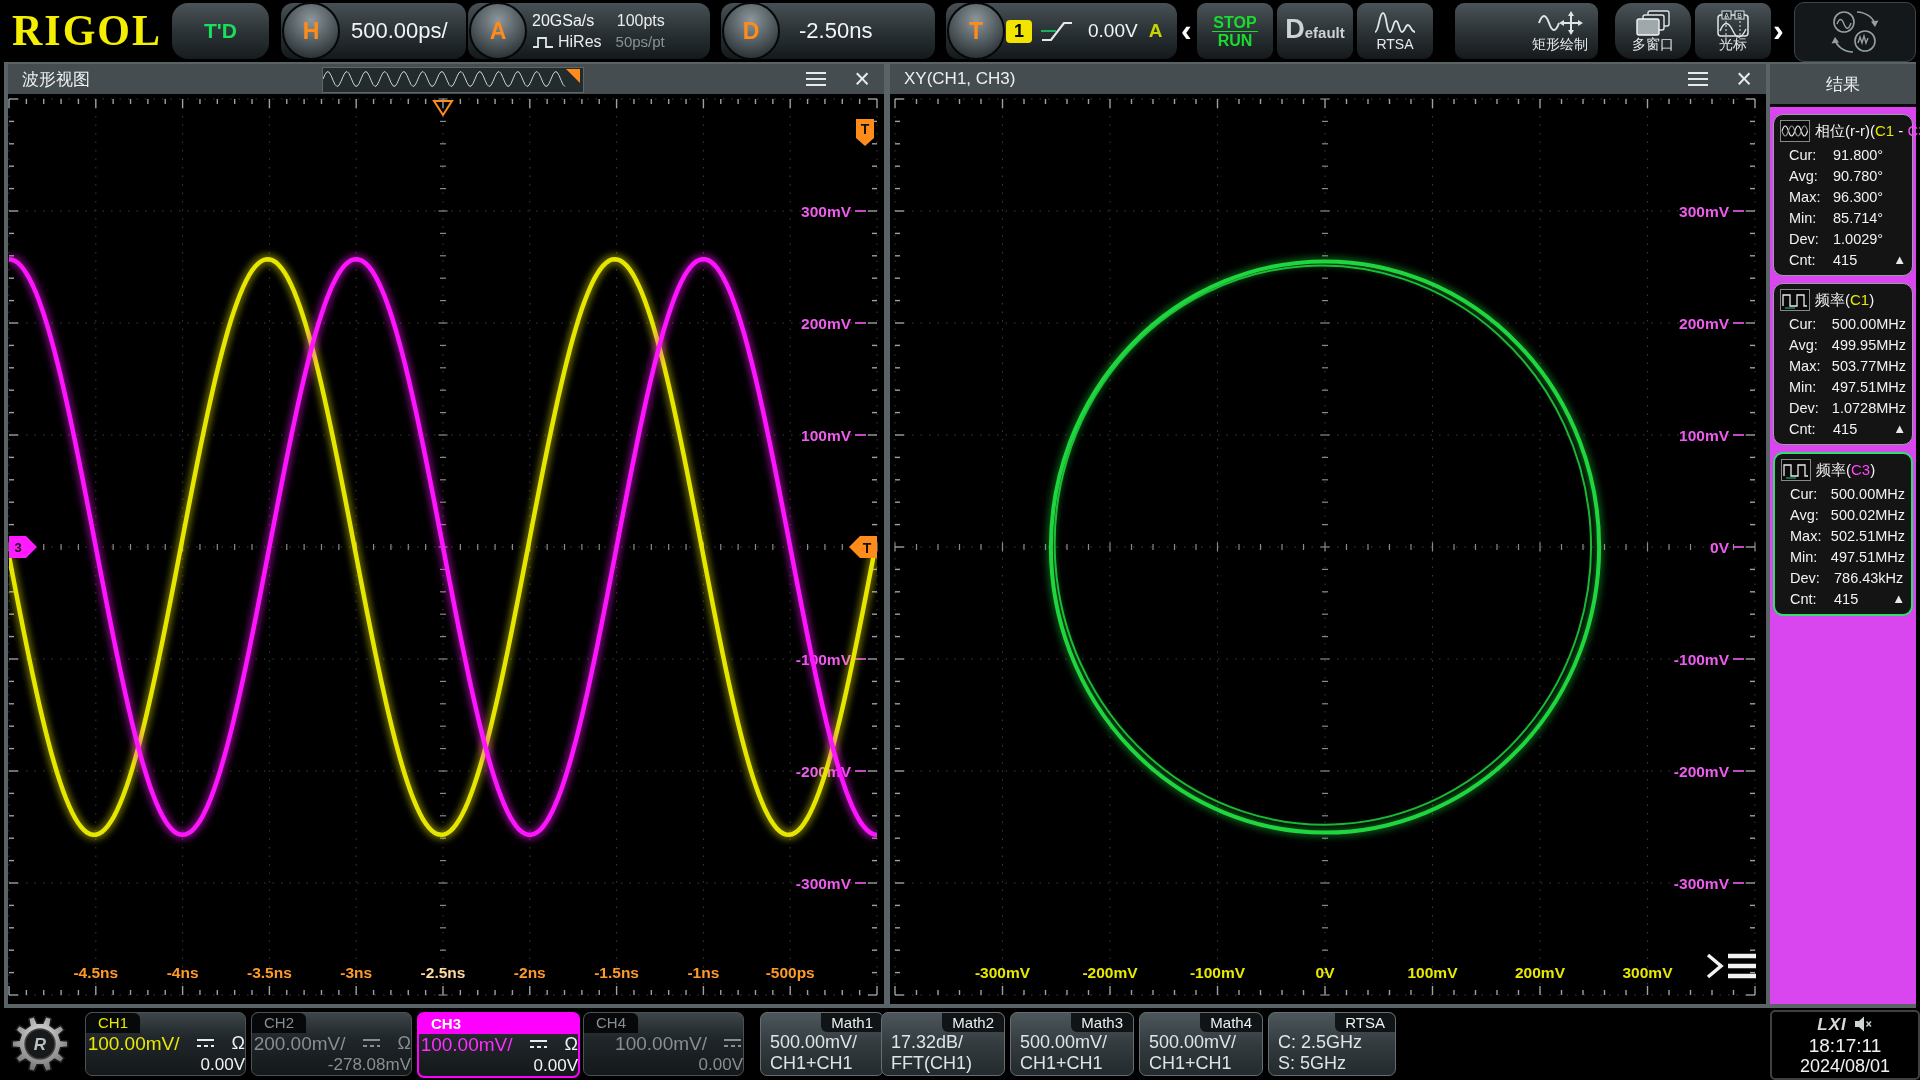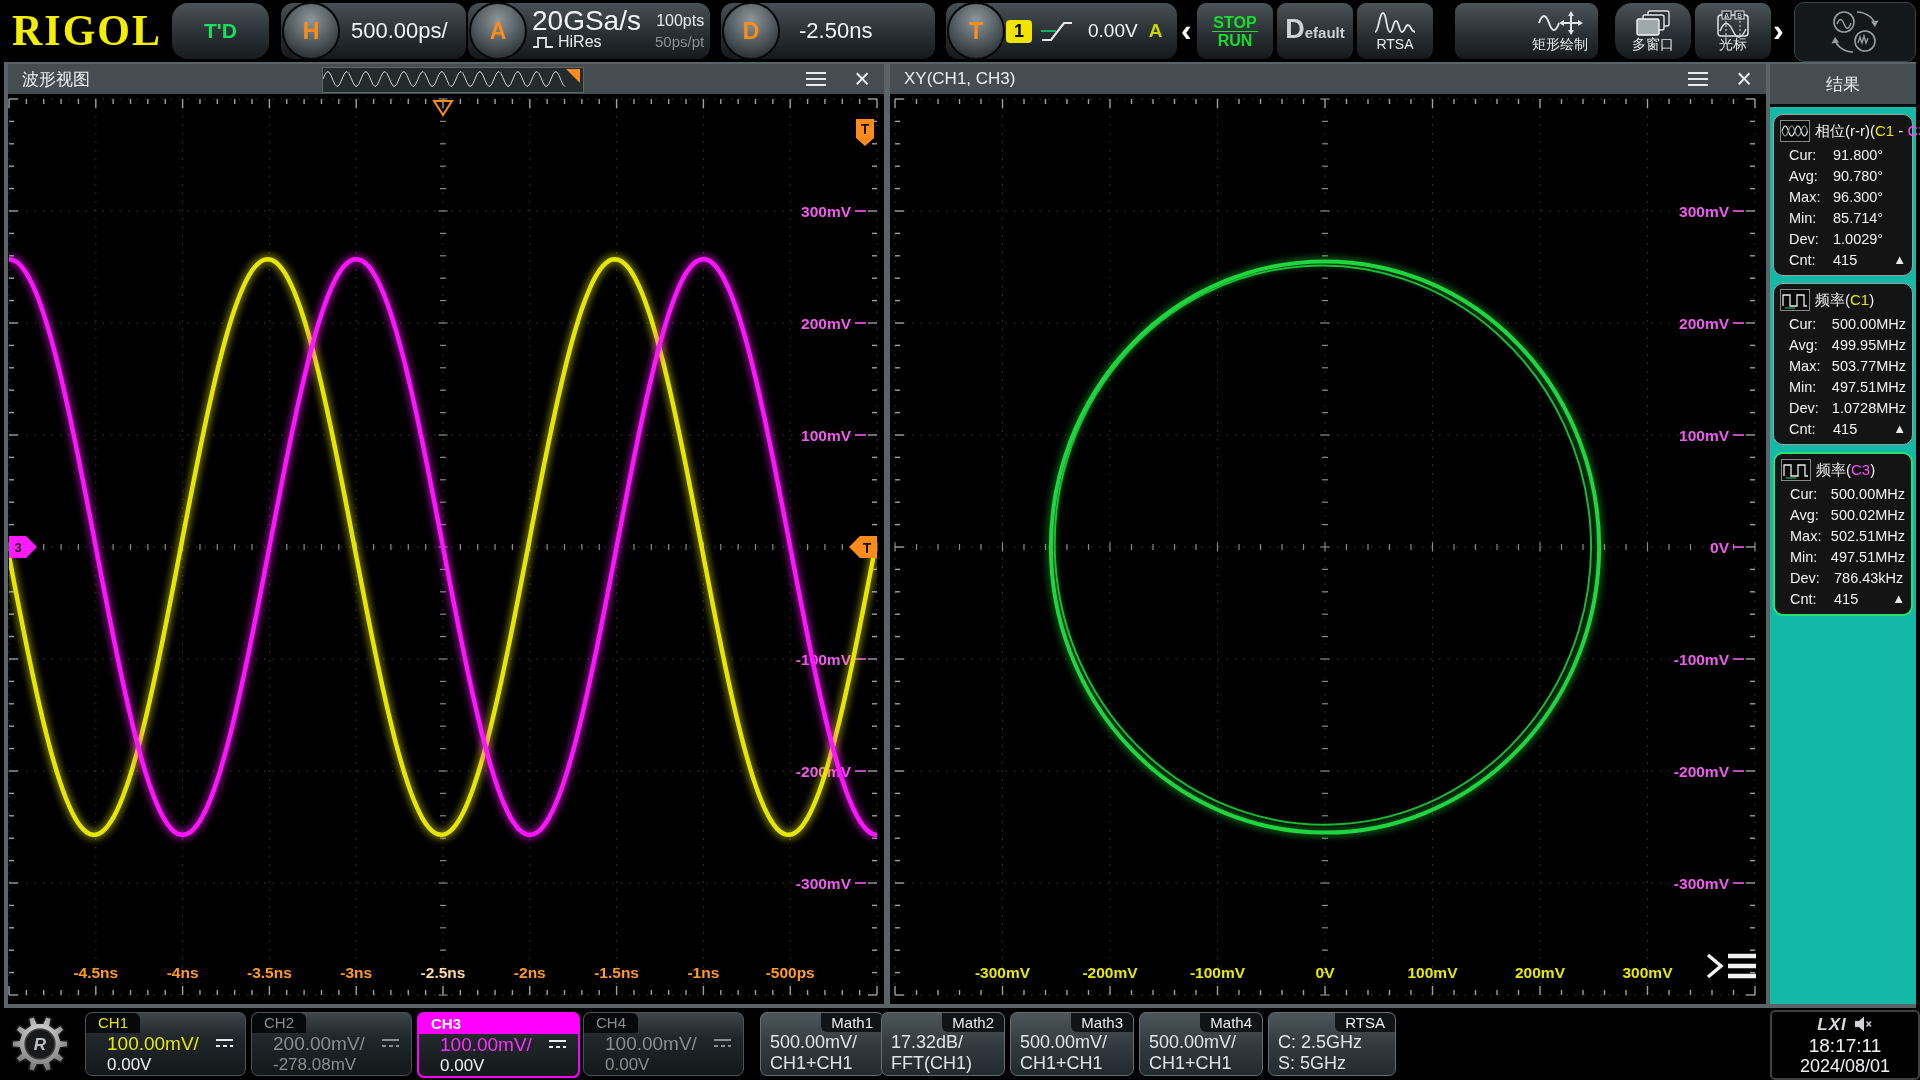--- a/index.html
+++ b/index.html
@@ -54,21 +54,21 @@
   .ptitle{color:#eef1f2;font-size:17px;}
   .hicons{position:absolute;right:14px;top:0;height:30px;display:flex;align-items:center;gap:28px;}
   .burger{display:inline-block;cursor:pointer;}
   .burger i{display:block;width:20px;height:2.5px;background:#e6eaec;margin:3.5px 0;}
   .closex{color:#e6eaec;font-size:27px;line-height:27px;cursor:pointer;}
   #preview{position:absolute;left:314px;top:3px;width:260px;height:24px;background:#242b2d;border:1px solid #5d6669;}
   .plot{display:block;position:absolute;left:0;top:30px;}
   svg text{font-family:"Liberation Sans","DejaVu Sans",sans-serif;}
 
   
-  #sidebar{position:absolute;left:1770px;top:64px;width:146px;height:940px;background:#14b8a6;}
+  #sidebar{position:absolute;left:1770px;top:64px;width:146px;height:940px;background:#d946ef;}
   #shead{height:40px;background:#454d50;display:flex;align-items:center;justify-content:center;
          color:#eef1f2;font-size:17px;border-bottom:3px solid #0a0a0a;}
   .card{margin:7px 3px 0 3px;background:#141414;border:1.5px solid #9aa0a2;border-radius:10px;padding:3px 6px 5px 6px;cursor:pointer;}
   .card.sel{border:2.5px solid #2ee06a;}
   .chead2{display:flex;align-items:center;gap:5px;height:26px;}
   .cicon{display:inline-flex;border:1px solid #888;background:#0a0a0a;}
   .cname{color:#f2f2f2;font-size:15px;white-space:nowrap;}
   .crow{display:flex;align-items:center;height:21px;font-size:14.5px;color:#f2f2f2;margin-left:9px;}
   .crow .k{width:44px;}
   .crow .caret{margin-left:auto;color:#e8e8e8;font-size:13px;cursor:pointer;}
@@ -76,21 +76,21 @@
   
   #footer{position:absolute;left:0;top:1008px;width:1920px;height:72px;background:#000;z-index:5;}
   #gear{position:absolute;left:10px;top:6px;cursor:pointer;}
   .chbox{position:absolute;top:4px;height:62px;background:linear-gradient(#3d464a,#20262a 40%,#14181a);
          border:1.5px solid #4a5254;border-radius:7px;cursor:pointer;overflow:hidden;}
   .chtab{height:20px;display:flex;align-items:center;}
   .chtab .t{background:#07080a;border-radius:6px 6px 0 0;padding:0 12px;font-size:15px;height:20px;line-height:20px;}
   .chbox.chsel{border:2px solid #ff00ff;}
   .chbox.chsel .chtab{background:#ff00ff;}
   .chbox.chsel .chtab .t{background:transparent;color:#fff;font-weight:bold;}
-  .chl{display:flex;align-items:center;gap:16px;padding-left:21px;height:21px;}
+  .chl{display:flex;align-items:center;gap:16px;padding-left:5px;height:21px;justify-content:flex-end;}
   .chl .v1{font-size:19px;}
   .chl .ohm{font-size:18px;color:#f0f2f3;}
   .chl .v2{font-size:17px;color:#f0f2f3;}
   .chbox.dim .v1,.chbox.dim .v2,.chbox.dim .ohm,.chbox.dim .t{color:#878f92 !important;}
   .mathbox{position:absolute;top:4px;height:62px;background:linear-gradient(#4d575b,#333b3f 50%,#232a2d);
          border:1.5px solid #646e72;border-radius:7px;cursor:pointer;overflow:hidden;}
   .mtab{height:19px;display:flex;justify-content:flex-end;}
   .mtab .t{background:#101416;border-radius:0 6px 0 6px;padding:0 10px;font-size:15px;color:#eef1f2;height:19px;line-height:19px;}
   .ml{padding-left:9px;height:21px;font-size:18px;color:#dfe5e7;line-height:21px;}
   #clock{position:absolute;left:1770px;top:2px;width:146px;height:66px;border:2px solid #404040;border-radius:5px;
@@ -121,21 +121,21 @@
         </div>
     </div>
 
     <div class="pill" id="pill-a">
       <div class="knob">
         <span>A</span>
       </div>
       <div class="body">
         <div class="cols">
           <div class="col">
-            <span class="big" style="font-size:28px">20GSa/s</span>
+            <span class="big" style="font-size:16px">20GSa/s</span>
             <span class="hires">
               <svg width="22" height="14" viewBox="0 0 22 14">
                 <path d="M1,12 h5 v-9 h8 v9 h7" fill="none" stroke="#dfe5e7" stroke-width="1.8"></path>
               </svg>
               <span class="mid">HiRes</span>
             </span>
           </div>
           <div class="col r">
             <span class="mid">100pts</span>
             <span class="dimt">50ps/pt</span>

